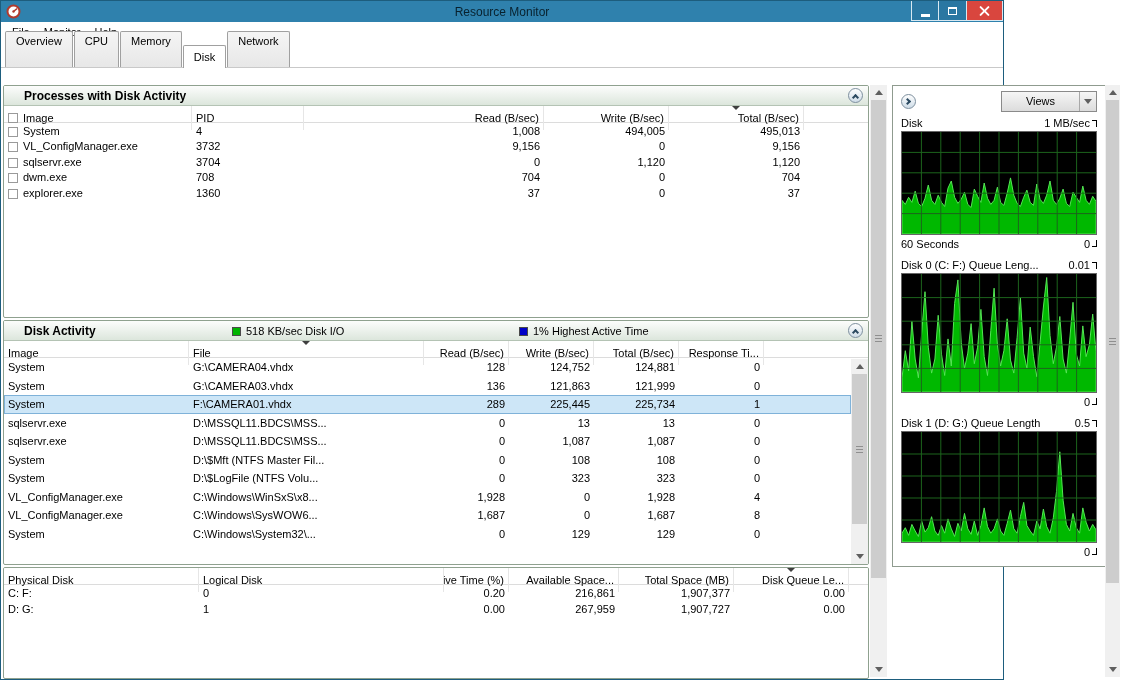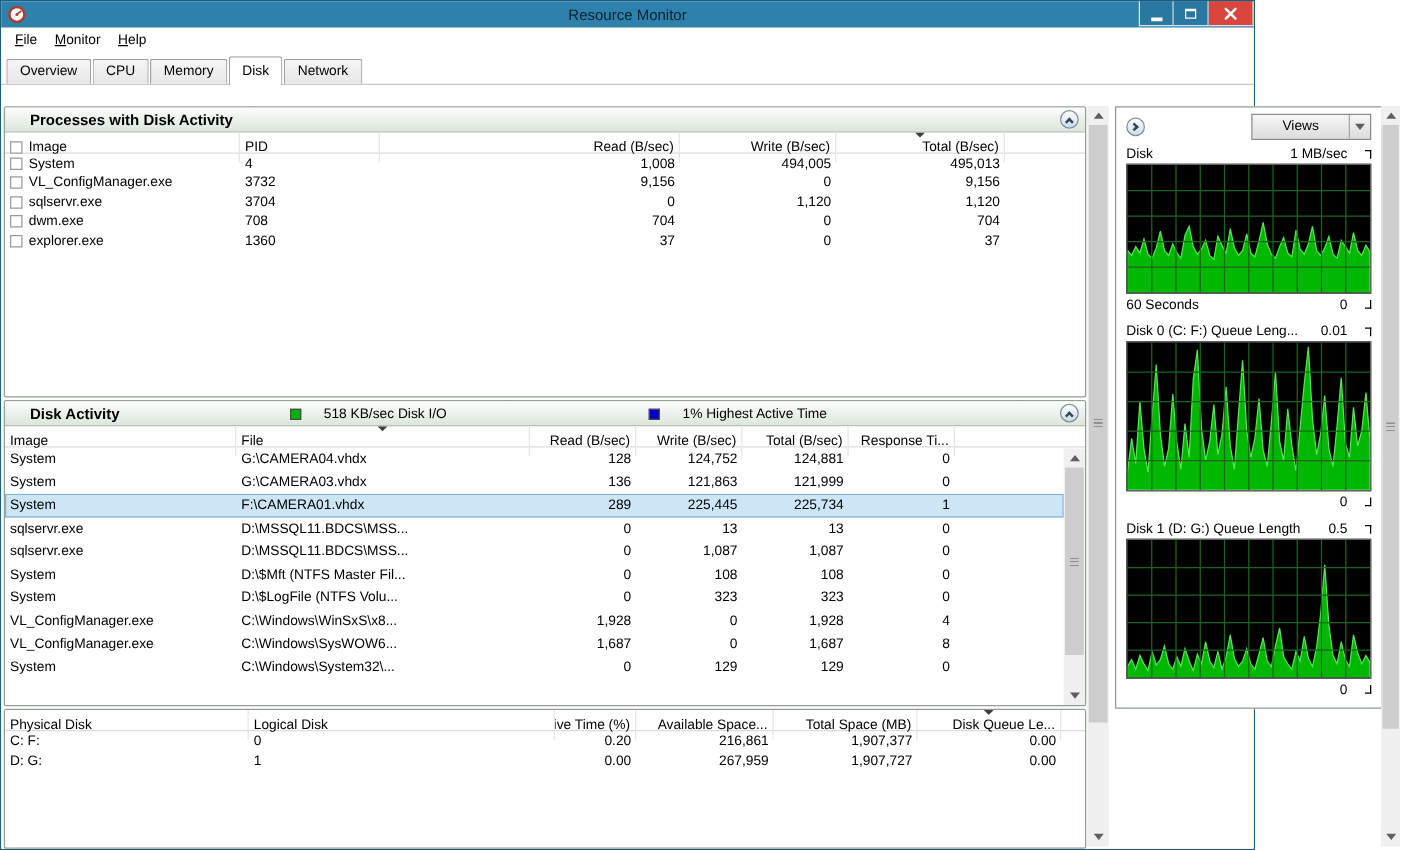--- a/index.html
+++ b/index.html
@@ -20,21 +20,21 @@
   .glyph-x{position:relative;width:11px;height:11px}
   .glyph-x i{position:absolute;left:-1px;top:5px;width:13px;height:2px;background:#fff;border-radius:1px;display:block}
   .glyph-x i:first-child{transform:rotate(45deg)}
   .glyph-x i:last-child{transform:rotate(-45deg)}
 
   
   .menubar{height:20px;display:flex;align-items:center;padding-left:4px;background:#fff}
   .menu-item{padding:1px 7px;cursor:default}
   .menu-item::first-letter{text-decoration:underline}
   .tabbar{height:26px;display:flex;align-items:flex-end;padding-left:4px;border-bottom:1px solid #c9c9c9;background:#fff}
-  .tab{border:1px solid #a0a0a0;border-bottom:none;background:linear-gradient(#f5f5f5,#e7e7e7);padding:3px 10px 4px;margin-right:1px;position:relative;border-radius:2px 2px 0 0;cursor:pointer}
+  .tab{border:1px solid #a0a0a0;border-bottom:none;background:linear-gradient(#f5f5f5,#e7e7e7);padding:3px 10px 20px;margin-right:1px;position:relative;border-radius:2px 2px 0 0;cursor:pointer}
   .tab.active{background:#fff;margin-bottom:-1px;padding-top:5px;padding-bottom:5px;z-index:2}
 
   
   .content{position:absolute;top:67px;left:0;right:0;bottom:0;background:#fff}
   .panel{position:absolute;border:1px solid #8fa18f;border-radius:2px;background:#fff;overflow:hidden}
   .panel-proc{left:2px;top:17px;width:866px;height:233px}
   .panel-disk{left:2px;top:252px;width:866px;height:245px}
   .panel-stor{left:2px;top:499px;width:866px;height:112px}
   .panel-header{height:20px;background:linear-gradient(#fcfdfc,#dce6dc);border-bottom:1px solid #b4c3b4;display:flex;align-items:center;padding:0 20px;position:relative}
   .panel-title{font-weight:bold;font-size:12px}
@@ -54,21 +54,21 @@
   .panel-stor .trow{height:16px}
   .cell{padding:0 4px;overflow:hidden;white-space:nowrap}
   .grid-proc > :nth-child(n+3){text-align:right;justify-content:flex-end}
   .grid-disk > :nth-child(n+3){text-align:right;justify-content:flex-end}
   .grid-stor > :nth-child(n+3){text-align:right;justify-content:flex-end}
   .trow.selected{background:#cde6f7;box-shadow:inset 0 0 0 1px #7fb2d9}
   .cb{width:10px;height:10px;border:1px solid #9a9a9a;background:#fff;display:inline-block;margin-right:5px;vertical-align:-2px;flex:none}
   .panel-disk .tbody{margin-right:17px}
 
   
-  .legend{position:absolute;top:0;height:20px;display:flex;align-items:center;gap:18px;font-weight:normal}
+  .legend{position:absolute;top:0;height:20px;display:flex;align-items:center;gap:5px;font-weight:normal}
   .legend-1{left:228px}
   .legend-2{left:515px}
   .swatch{width:9px;height:9px;border:1px solid #4a4a4a;flex:none}
 
   
   .vscroll{position:absolute;background:#f0f0f0;display:flex;flex-direction:column}
   .main-scroll{left:869px;top:17px;width:17px;bottom:2px}
   .right-scroll{left:1104px;top:17px;width:15px;bottom:2px}
   .disk-scroll{position:absolute;top:38px;right:0;bottom:0;width:17px;background:#f0f0f0;display:flex;flex-direction:column}
   .sb-btn{height:15px;flex:none;display:flex;align-items:center;justify-content:center;background:#f0f0f0;cursor:pointer}
@@ -83,21 +83,21 @@
 
   
   .right-panel{position:absolute;left:891px;top:17px;width:214px;height:482px;border:1px solid #8f9b8f;background:#fff;padding:4px 8px}
   .rp-controls{display:flex;align-items:center;justify-content:space-between;height:22px;margin-bottom:4px}
   .round-btn{width:15px;height:15px;border:1px solid #7d8f9e;border-radius:50%;background:linear-gradient(#fefefe,#cfdde8);display:flex;align-items:center;justify-content:center;cursor:pointer}
   .views-btn{display:flex;align-items:stretch;width:96px;height:21px;border:1px solid #8a8a8a;background:linear-gradient(#f6f6f6,#dcdcdc);cursor:pointer}
   .views-label{flex:1;display:flex;align-items:center;justify-content:center}
   .views-arrow{width:17px;border-left:1px solid #a8a8a8;display:flex;align-items:center;justify-content:center}
   .chart-group{margin-bottom:7px}
   .chart-label-row{display:flex;justify-content:space-between;align-items:center;height:14px;margin:2px 0 1px}
-  .lbl-r{display:flex;align-items:center;gap:14px}
+  .lbl-r{display:flex;align-items:center;gap:2px}
   .br{width:5px;height:7px;display:inline-block}
   .br-top{border-top:1px solid #000;border-right:1px solid #000;align-self:flex-start;margin-top:3px}
   .br-bot{border-bottom:1px solid #000;border-right:1px solid #000;align-self:flex-end;margin-bottom:3px}
   .chart{width:196px;background:#000;border:1px solid #666;position:relative;overflow:hidden}
   .chart-1{height:104px}
   .chart-2{height:120px}
   .chart-3{height:112px}
   .chart svg{display:block}
 </style>
 </head>

